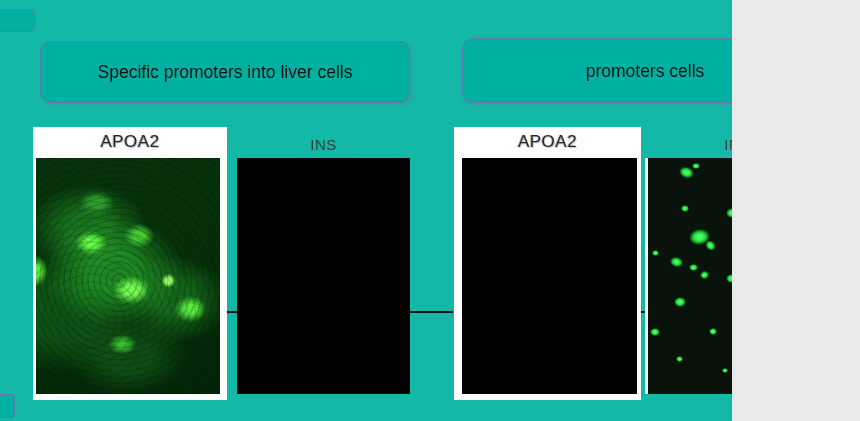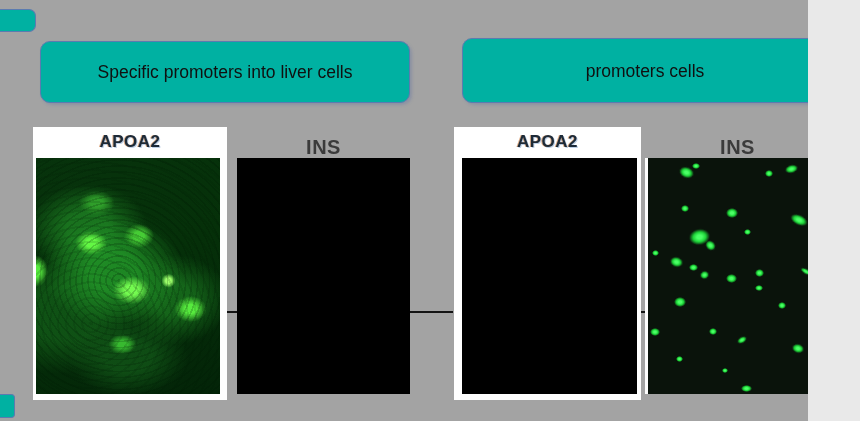--- a/index.html
+++ b/index.html
@@ -2,22 +2,22 @@
 <html><head>
 <meta charset="utf-8">
 <style>
   html,body{margin:0;padding:0;}
   body{
     font-family:"Liberation Sans", sans-serif;
     background:#e9e9e9;
   }
   .canvas{
     position:relative;
-    width:808px;height:421px;
-    background:#a3a3a3;
+    width:732px;height:421px;
+    background:#14b8a6;
     overflow:hidden;
   }
 
   
   .banner{
     position:absolute;
     background:#00b1a2;
     border:1.5px solid #5b7bb0;
     border-radius:10px;
     box-shadow:2px 2px 3px rgba(110,125,165,.45);
@@ -51,32 +51,32 @@
 
   
   .card{
     position:absolute;background:#ffffff;
   }
   .card.p1{left:33px;top:127px;width:194px;height:273px;}
   .card.p3{left:454px;top:127px;width:187px;height:273px;}
 
   .gene-label{
     position:absolute;
-    font-weight:700;
+    font-weight:400;
     text-align:center;
     white-space:nowrap;
   }
   .gene-apoa2{
     font-size:17px;
     color:#1c2a38;
     letter-spacing:.5px;
     text-shadow:-1px 0 0 rgba(197,110,40,.55), 1px 1px 0 rgba(110,150,200,.45);
   }
   .gene-ins{
-    font-size:20px;
+    font-size:15px;
     color:#3b3b3b;
     letter-spacing:.5px;
   }
   .apoa2-liver-label{left:35px;top:132px;width:190px;}
   .ins-liver-label{left:237px;top:136px;width:173px;}
   .apoa2-panc-label{left:454px;top:132px;width:187px;}
   .ins-panc-label{left:645px;top:136px;width:185px;}
 
   
   .img{position:absolute;top:158px;height:236px;}

